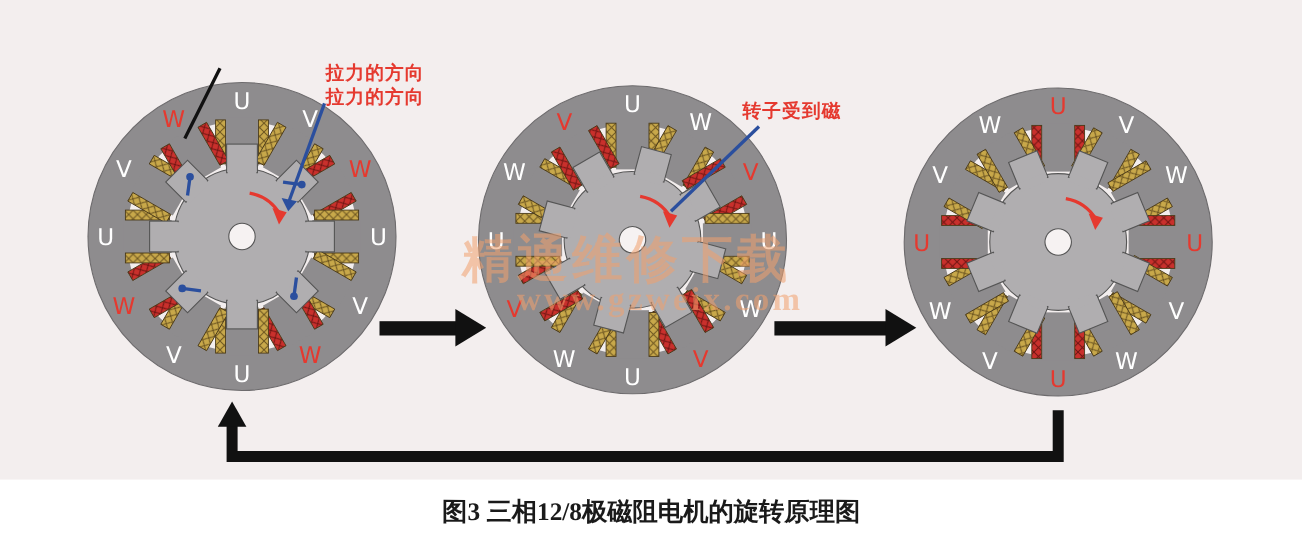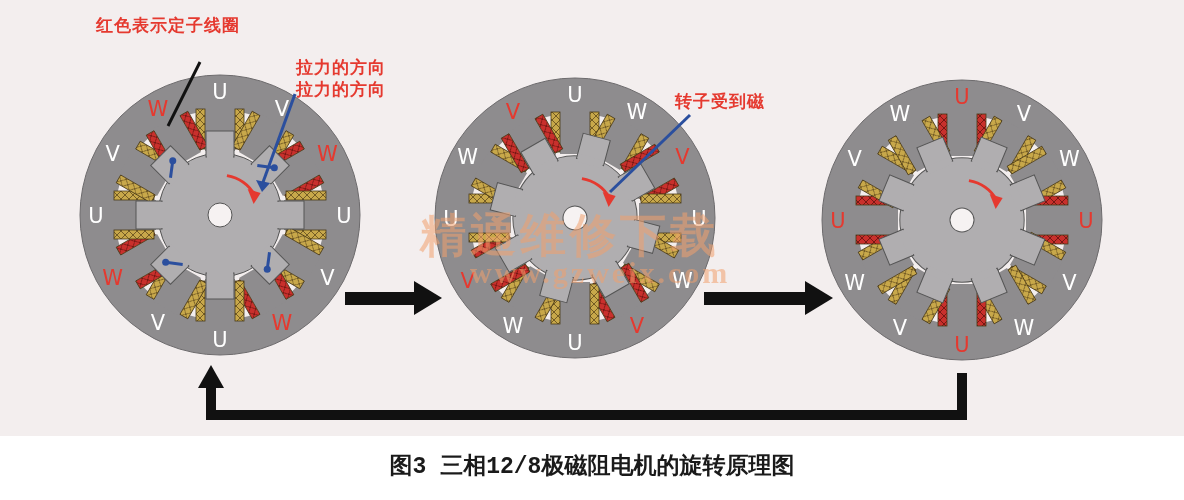--- a/index.html
+++ b/index.html
@@ -1,20 +1,20 @@
 <!DOCTYPE html>
 <html><head>
 <meta charset="utf-8">
 <style>
   html, body { margin: 0; padding: 0; }
   body { width: 1184px; height: 500px; background: #ffffff; font-family: "DejaVu Sans", sans-serif; overflow: hidden; position: relative; }
   .figure-panel { position: absolute; left: 0; top: 0; width: 1184px; height: 436px; background: #f3eeee; }
   svg.diagram { position: absolute; left: 0; top: 0; }
   .annot { position: absolute; color: #e5392f; font-family: "DejaVu Sans", sans-serif; font-weight: bold; font-size: 17px; line-height: 22px; letter-spacing: 1px; }
-  .caption { position: absolute; left: 0; width: 1184px; top: 450px; text-align: center; font-family: Liberation Mono, monospace; font-weight: bold; font-size: 23px; color: #1a1a1a; }
+  .caption { position: absolute; left: 0; width: 1184px; top: 450px; text-align: center; font-family: Liberation Serif, serif; font-weight: bold; font-size: 23px; color: #1a1a1a; }
   .watermark { position: absolute; color: rgba(240,160,110,0.55); font-family: Liberation Serif, serif; font-weight: bold; pointer-events: none; }
   .wm-cn { left: 420px; top: 205px; font-size: 46px; letter-spacing: 4px; }
   .wm-url { left: 470px; top: 256px; font-size: 30px; font-family: Liberation Serif, serif; letter-spacing: 3px; }
 </style>
 </head>
 <body>
 
 <div class="figure-panel"></div>
 
 <svg class="diagram" id="diagram" width="1184" height="440" viewBox="0 0 1184 440" xmlns="http://www.w3.org/2000/svg">
@@ -394,21 +394,20 @@
     <polygon points="198,388 211,365 224,388" fill="#111"></polygon>
   </g>
 
   <line x1="200" y1="62" x2="168" y2="126" stroke="#111" stroke-width="3"></line>
   <line x1="295" y1="94" x2="262" y2="185" stroke="#2b4f9e" stroke-width="3"></line>
   <polygon points="256,180 262,192 270,183" fill="#2b4f9e"></polygon>
   <line x1="690" y1="115" x2="610" y2="192" stroke="#2b4f9e" stroke-width="3"></line>
 </svg>
 
 <div class="annot" style="left:96px; top:14px;">
-  <div>红色表示定子线圈</div>
 </div>
 <div class="annot" style="left:296px; top:56px;">
   <div>拉力的方向</div>
   <div>拉力的方向</div>
 </div>
 <div class="annot" style="left:675px; top:90px;">
   <div>转子受到磁</div>
 </div>
 
 <div class="watermark wm-cn">精通维修下载</div>

